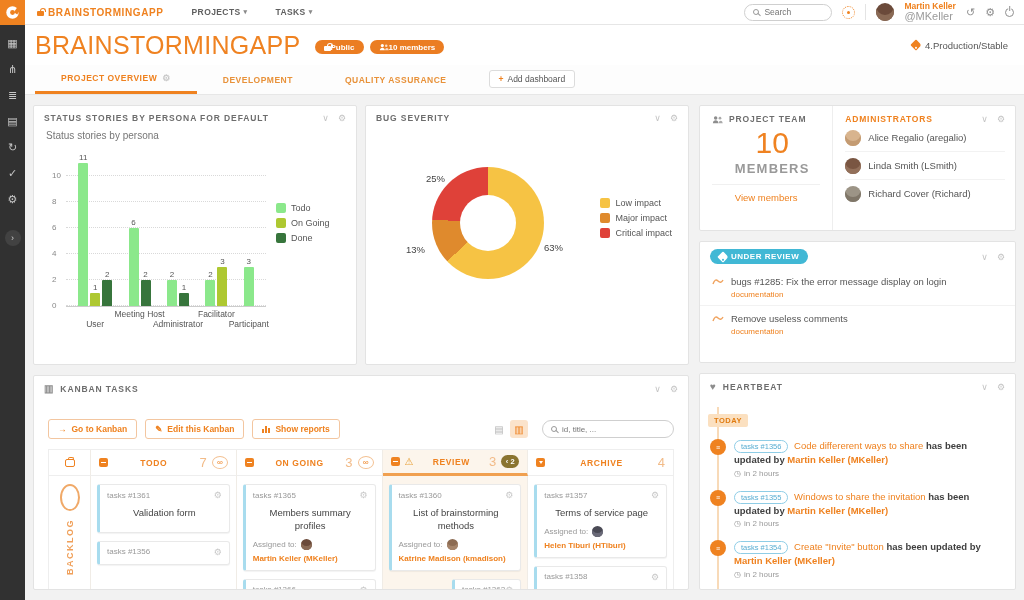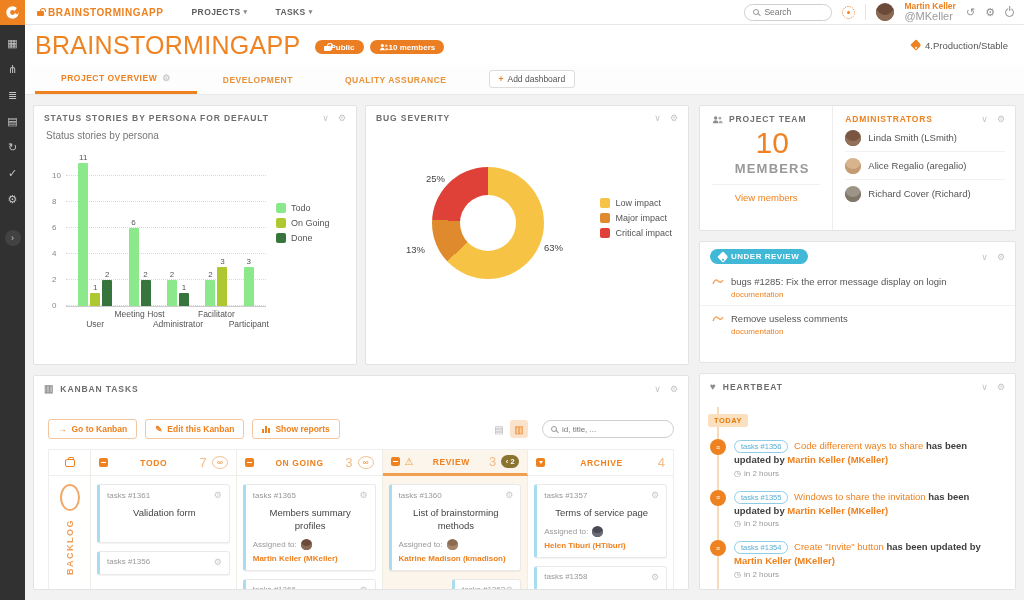--- a/index.html
+++ b/index.html
@@ -152,21 +152,21 @@
   .col-filled::after { content:''; position:absolute; left:2.4px; top:3px; border-left:2.2px solid transparent; border-right:2.2px solid transparent; border-top:3.5px solid #fff; }
   .warn { color:#e8a33d; font-size:10px; }
   .kcard { background:#fff; border:1px solid #e9e9e9; border-left:3px solid #a8dcee; border-radius:3px; padding:5px 7px 7px; box-shadow:0 1px 1px rgba(0,0,0,.05); flex:0 0 auto; }
   .kcard-top { display:flex; align-items:center; }
   .kcard-id { font-size:8px; color:#999; }
   .kcard-gear { margin-left:auto; color:#c8c8c8; font-size:9px; }
   .kcard-title { text-align:center; font-size:9.5px; color:#444; padding:7px 2px 4px; line-height:1.35; }
   .kcard-assigned { display:flex; align-items:center; flex-wrap:wrap; gap:4px; font-size:8px; color:#999; margin-top:2px; }
   .kcard-assigned .who { color:#ef8220; font-weight:bold; }
   .av-11 { width:11px; height:11px; flex:0 0 11px; }
-  .kcard.tall { padding-bottom:18px; }
+  .kcard.tall { padding-bottom:8px; }
 
   
   .hb-card { flex:1; overflow:hidden; display:flex; flex-direction:column; }
   .hb-body { position:relative; flex:1; padding:12px 10px 0 0; overflow:hidden; }
   .hb-line { position:absolute; left:17px; top:10px; bottom:0; width:2px; background:#f8dab8; }
   .hb-today { position:relative; margin-left:8px; display:inline-block; background:#fbe0c0; color:#e07b10; font-size:7.5px; font-weight:bold; letter-spacing:.5px; padding:2px 6px; border-radius:2px; }
   .hb-entry { position:relative; padding-left:34px; margin-top:12px; }
   .hb-dot { position:absolute; left:10px; top:0; width:16px; height:16px; border-radius:50%; background:#ef8220; color:#fff; font-size:7px; display:flex; align-items:center; justify-content:center; }
   .hb-text { font-size:9.5px; line-height:1.5; color:#4a4a4a; }
   .hb-badge { display:inline-block; border:1px solid #8fcde6; color:#58add2; font-size:7.5px; border-radius:8px; padding:0px 6px; background:#fff; margin-right:3px; }
@@ -609,26 +609,26 @@
           </div>
           <div class="team-right">
             <div style="display:flex;align-items:center;">
               <span class="admins-title">ADMINISTRATORS</span>
               <span class="card-icons">
                 <span>∨</span>
                 <span>⚙</span>
               </span>
             </div>
             <div class="admin-row">
+              <span class="avatar av-16 av1"></span>
+              <span>Alice Regalio (aregalio)</span>
+            </div>
+            <div class="admin-row">
               <span class="avatar av-16 av2"></span>
               <span>Linda Smith (LSmith)</span>
-            </div>
-            <div class="admin-row">
-              <span class="avatar av-16 av1"></span>
-              <span>Alice Regalio (aregalio)</span>
             </div>
             <div class="admin-row">
               <span class="avatar av-16 av3"></span>
               <span>Richard Cover (Richard)</span>
             </div>
           </div>
         </div>
 
         <div class="card review-card">
           <div class="card-header">

